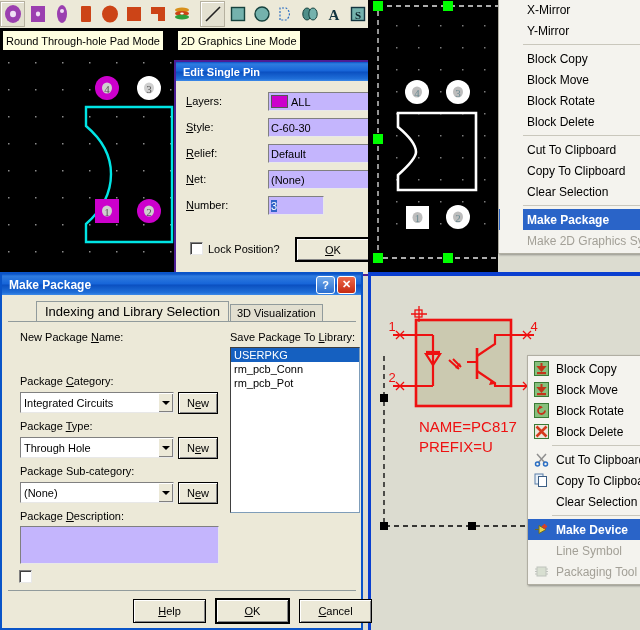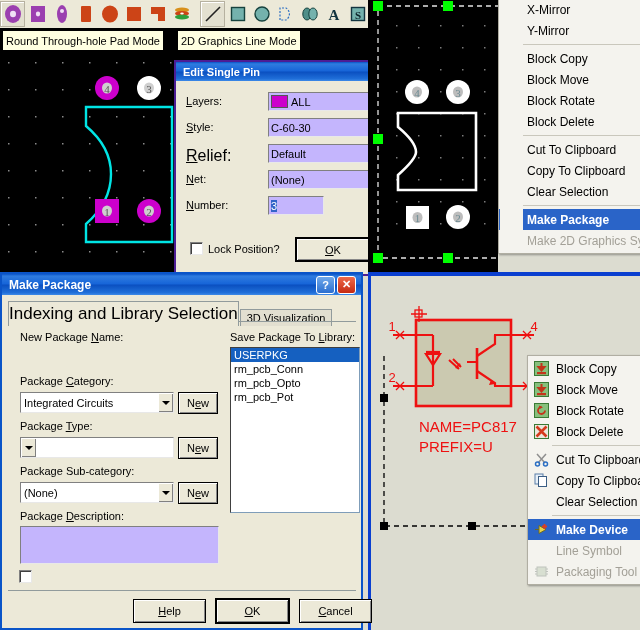--- a/index.html
+++ b/index.html
@@ -268,21 +268,21 @@
     <div class="abs field" style="left:92px;top:11px;width:110px;height:17px;">
       <div style="width:15px;height:11px;background:#cc00cc;margin-right:3px;border:1px solid #555;"></div>
       <span>ALL</span>
     </div>
 
     <div class="abs" style="left:10px;top:40px;font-size:11px;"><span class="u">S</span>tyle:</div>
     <div class="abs field" style="left:92px;top:37px;width:110px;height:17px;">
       <span>C-60-30</span>
     </div>
 
-    <div class="abs" style="left:10px;top:66px;font-size:16px;"><span class="u">R</span>elief:</div>
+    <div class="abs" style="left:10px;top:66px;font-size:11px;"><span class="u">R</span>elief:</div>
     <div class="abs field" style="left:92px;top:63px;width:110px;height:17px;">
       <span>Default</span>
     </div>
 
     <div class="abs" style="left:10px;top:92px;font-size:11px;"><span class="u">N</span>et:</div>
     <div class="abs field" style="left:92px;top:89px;width:110px;height:17px;">
       <span>(None)</span>
     </div>
 
     <div class="abs" style="left:10px;top:118px;font-size:11px;"><span class="u">N</span>umber:</div>
@@ -620,40 +620,41 @@
     <span style="padding-left:4px;font-size:12px;">Make Package</span>
     <span style="display:flex;gap:2px;padding-right:2px;">
       <span style="width:17px;height:16px;background:linear-gradient(#6fa8ea,#2b6fd0);border:1px solid #fff;border-radius:3px;display:flex;align-items:center;justify-content:center;color:#fff;font-weight:bold;font-size:11px;">?</span>
       <span style="width:17px;height:16px;background:linear-gradient(#ef6a4a,#c52a12);border:1px solid #fff;border-radius:3px;display:flex;align-items:center;justify-content:center;color:#fff;font-weight:bold;font-size:11px;">✕</span>
     </span>
   </div>
 
   <div style="position:relative;height:335px;">
 
     <div class="abs" style="left:6px;top:6px;display:flex;align-items:flex-end;">
-      <div style="background:#ece9d8;border:1px solid #919b9c;border-bottom:none;padding:2px 0;font-size:17px;position:relative;z-index:2;">Indexing and Library Selection</div>
+      <div style="background:#ece9d8;border:1px solid #919b9c;border-bottom:none;padding:2px 8px;font-size:13px;position:relative;z-index:2;margin-left:28px;">Indexing and Library Selection</div>
       <div style="background:#e2dfd0;border:1px solid #919b9c;border-bottom:none;padding:2px 6px;font-size:11px;margin-left:1px;">3D Visualization</div>
     </div>
     <div class="abs" style="left:6px;top:26px;width:348px;height:1px;background:#919b9c;"></div>
 
     <div class="abs" style="left:18px;top:36px;font-size:11px;">New Package <span class="u">N</span>ame:</div>
 
     <div class="abs" style="left:18px;top:80px;font-size:11px;">Package <span class="u">C</span>ategory:</div>
     <div class="abs combo" style="left:18px;top:97px;width:152px;height:19px;">
       <span class="lbl">Integrated Circuits</span>
       <span class="arrow">
           <span class="tri"></span>
         </span>
     </div>
     <div class="abs btn" style="left:176px;top:97px;width:38px;height:20px;">
       <span>N<span class="u">e</span>w</span>
     </div>
 
     <div class="abs" style="left:18px;top:125px;font-size:11px;">Package <span class="u">T</span>ype:</div>
     <div class="abs combo" style="left:18px;top:142px;width:152px;height:19px;">
+      <span class="lbl">Through Hole</span>
       <span class="arrow">
           <span class="tri"></span>
         </span>
     </div>
     <div class="abs btn" style="left:176px;top:142px;width:38px;height:20px;">
       <span>N<span class="u">e</span>w</span>
     </div>
 
     <div class="abs" style="left:18px;top:170px;font-size:11px;">Packa<span class="u">g</span>e Sub-category:</div>
     <div class="abs combo" style="left:18px;top:187px;width:152px;height:19px;">
@@ -672,21 +673,20 @@
     </div>
 
     <div class="abs" style="left:17px;top:275px;display:flex;align-items:center;gap:5px;">
       <span class="chk"></span>
     </div>
 
     <div class="abs" style="left:228px;top:36px;font-size:11px;">Save Package To <span class="u">L</span>ibrary:</div>
     <div class="abs sunken" style="left:228px;top:52px;width:128px;height:164px;overflow:hidden;">
       <div style="background:#1560c0;color:#fff;font-size:11px;padding:1px 3px;">USERPKG</div>
       <div style="font-size:11px;padding:1px 3px;">rm_pcb_Conn</div>
-      <div style="font-size:11px;padding:1px 3px;">rm_pcb_Opto</div>
       <div style="font-size:11px;padding:1px 3px;">rm_pcb_Pot</div>
     </div>
 
     <div class="abs" style="left:6px;top:295px;width:348px;height:1px;background:#919b9c;"></div>
 
     <div class="abs btn" style="left:131px;top:304px;width:71px;height:22px;">
       <span><span class="u">H</span>elp</span>
     </div>
     <div class="abs btn default" style="left:214px;top:304px;width:71px;height:22px;">
       <span><span class="u">O</span>K</span>

